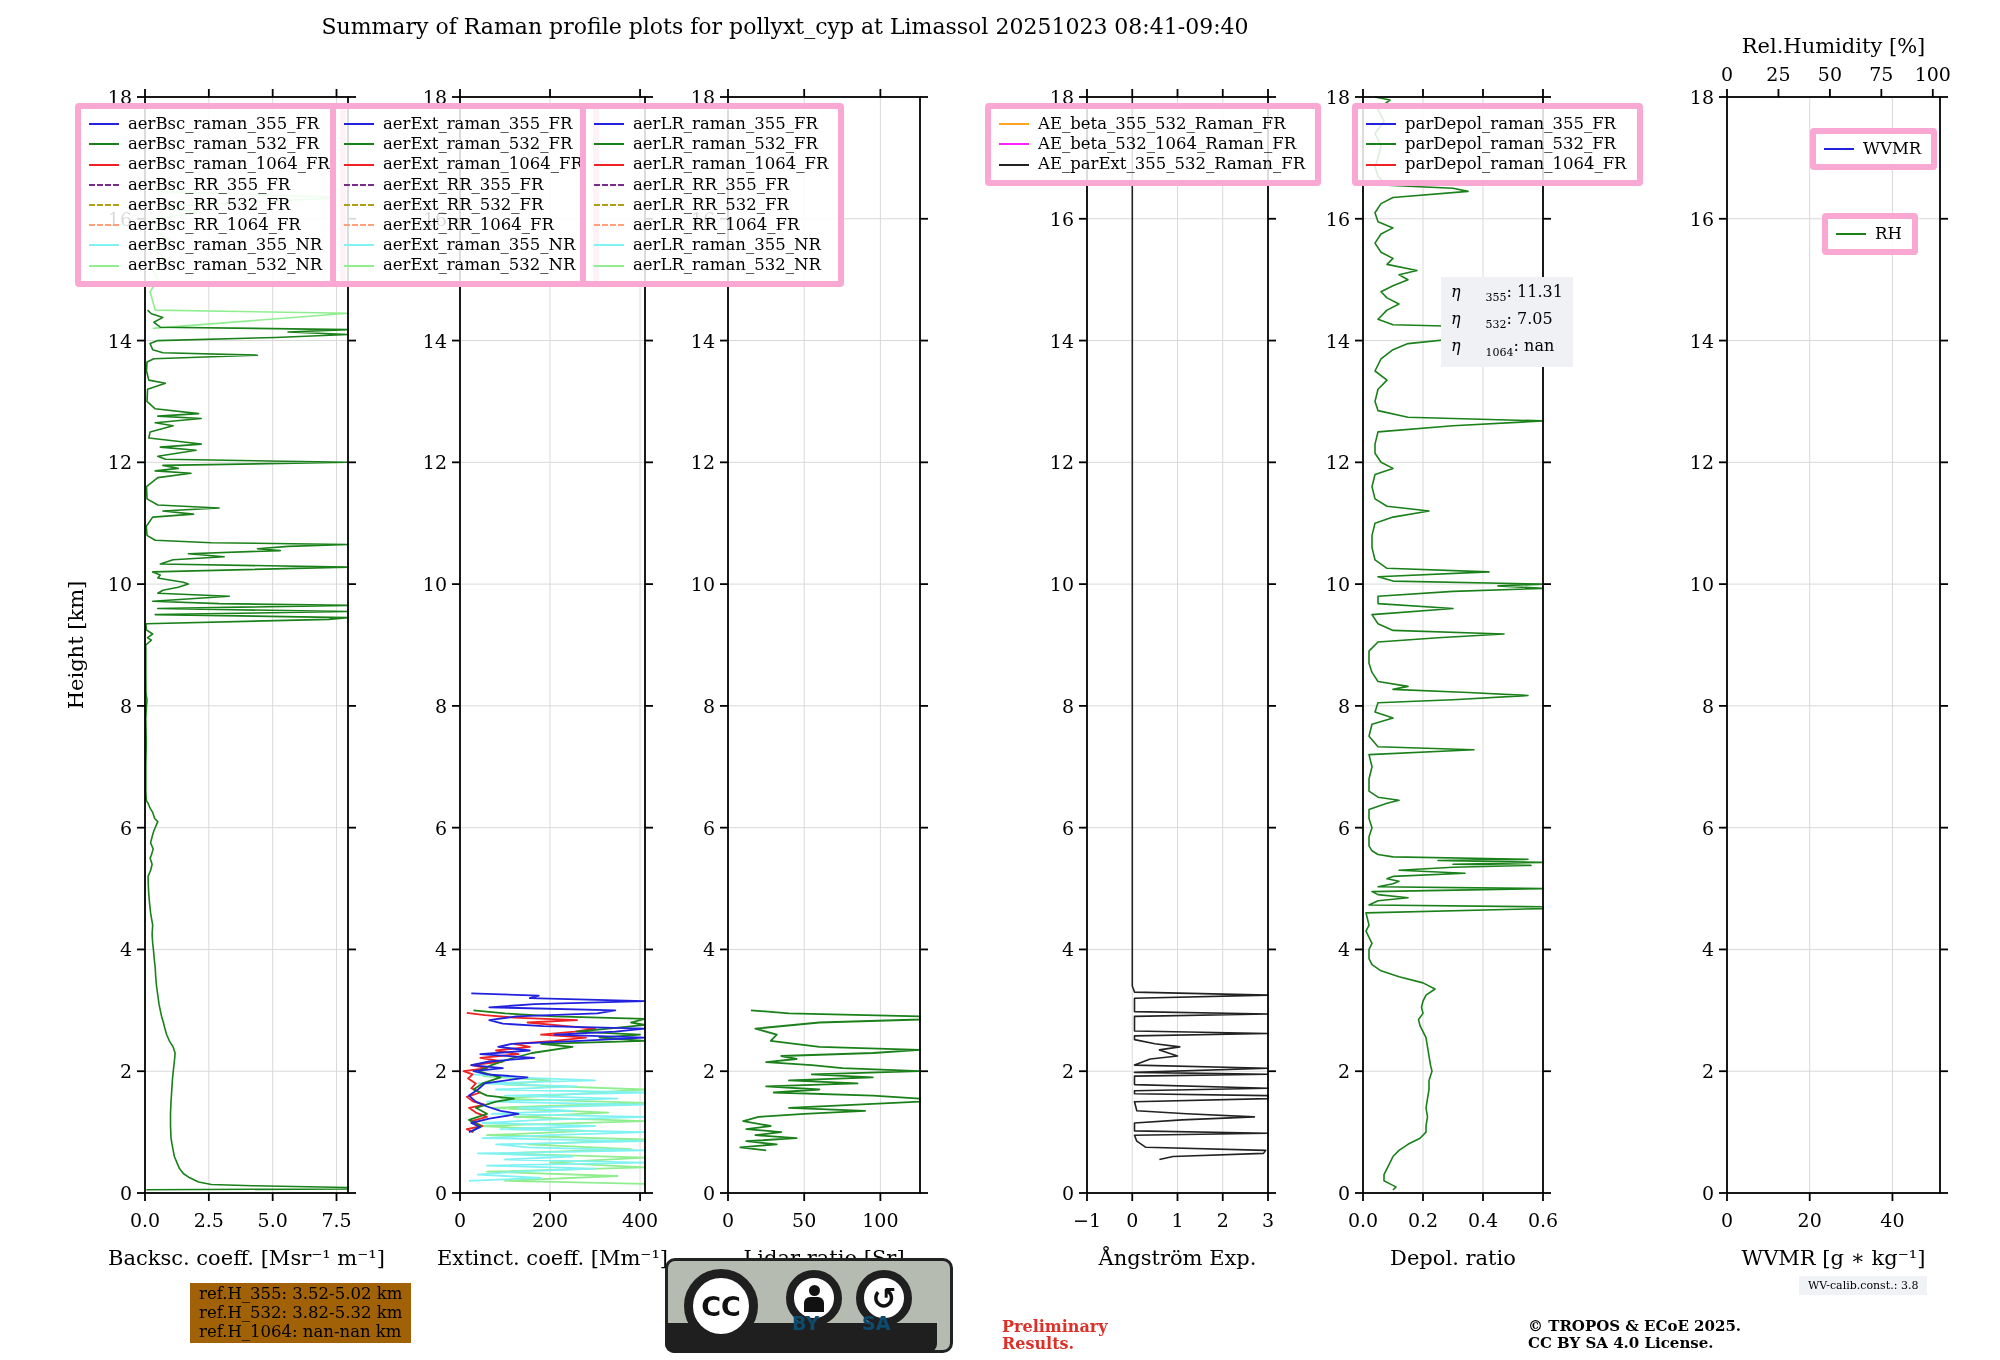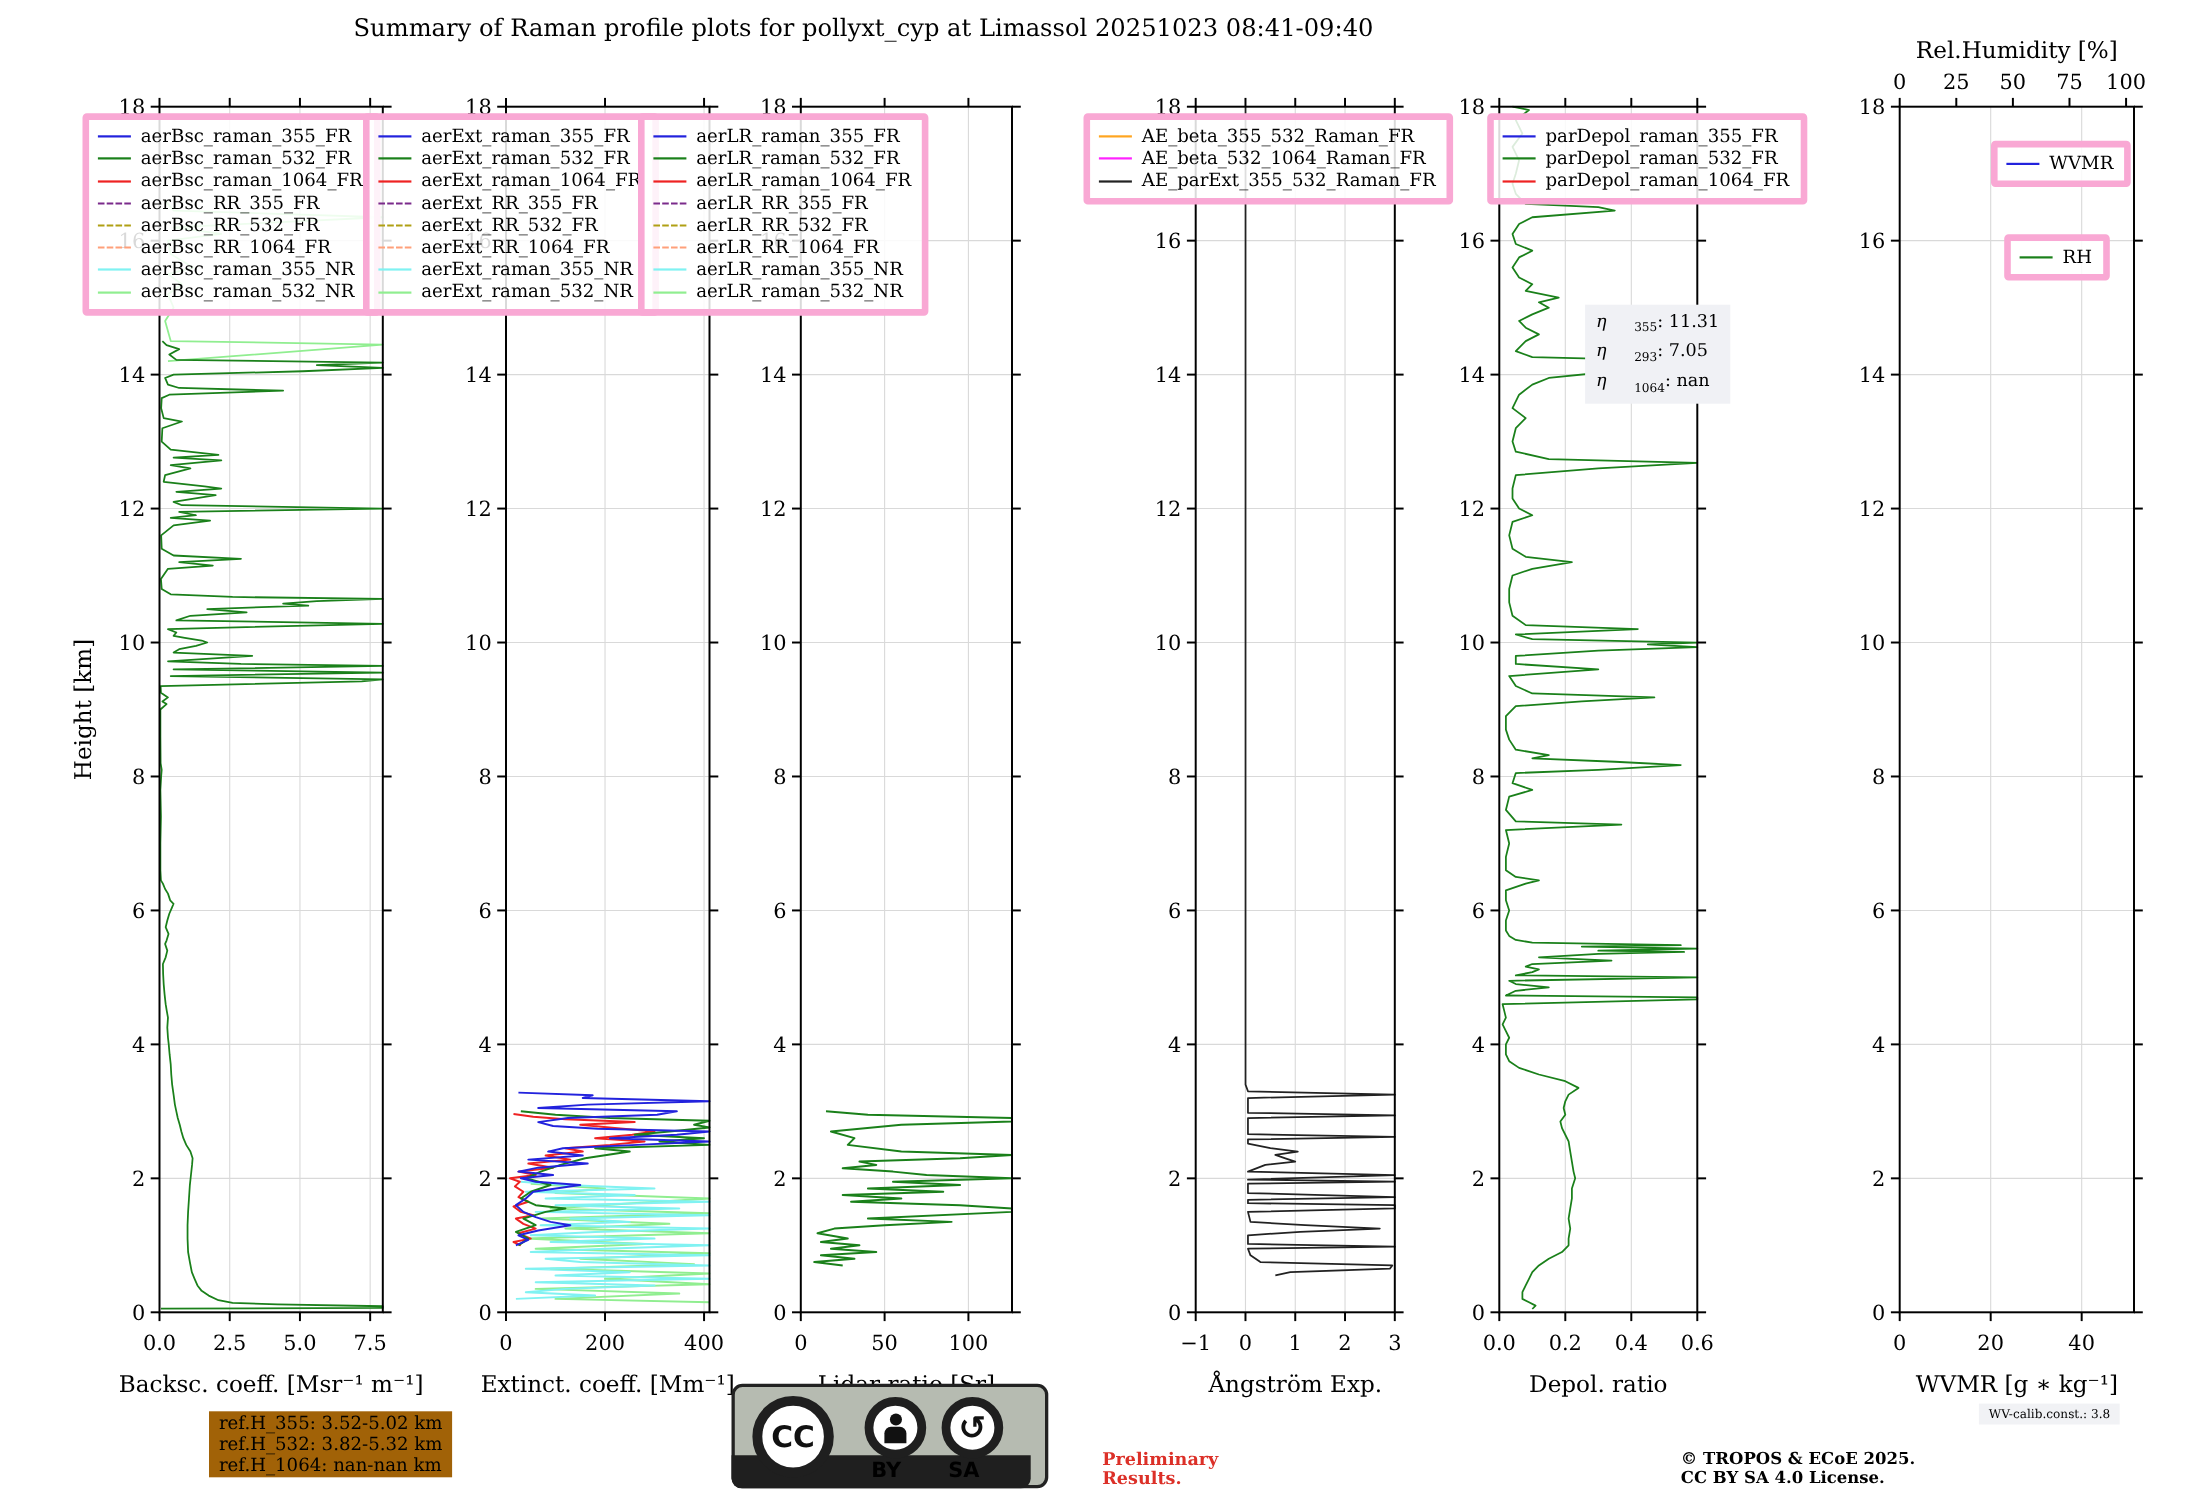--- a/index.html
+++ b/index.html
@@ -34,21 +34,21 @@
        border:3px solid #222;border-radius:10px;padding-left:16px;}
   .cc-band{position:absolute;left:-3px;bottom:-3px;width:272px;height:30px;background:#1f1f1f;
        border-radius:0 0 9px 9px;}
   .cc-circle{position:absolute;background:#fff;border-radius:50%;display:flex;align-items:center;
        justify-content:center;font-family:"DejaVu Sans","Liberation Sans",sans-serif;font-weight:bold;color:#111;}
   .cc-c1{left:16px;top:8px;width:56px;height:56px;border:9px solid #1f1f1f;font-size:27px;z-index:2;}
   .cc-c2{left:118px;top:9px;width:40px;height:40px;border:8px solid #1f1f1f;}
   .cc-c3{left:188px;top:9px;width:40px;height:40px;border:8px solid #1f1f1f;font-size:30px;}
   .person-head{width:11px;height:11px;background:#111;border-radius:50%;margin:0 auto 1px auto;}
   .person-body{width:20px;height:15px;background:#111;border-radius:6px 6px 0 0;margin:0 auto;}
-  .cc-label{position:absolute;bottom:2px;color:#000000;font-family:"DejaVu Sans","Liberation Sans",sans-serif;
+  .cc-label{position:absolute;bottom:16px;color:#0c4a6e;font-family:"DejaVu Sans","Liberation Sans",sans-serif;
        font-weight:bold;font-size:19px;z-index:3;}
   .cc-by{left:124px;} .cc-sa{left:194px;}
 </style>
 </head>
 <body>
 
 <div class="page-title">Summary of Raman profile plots for pollyxt_cyp at Limassol 20251023 08:41-09:40</div>
 
 <div class="ylabel">Height [km]</div>
 
@@ -545,21 +545,21 @@
     <div class="legend" style="left: 1822px; top: 185px; margin-top: 28px;">
       <div class="entry">
         <span class="sw" style="border-top: 2.5px solid rgb(26, 128, 26);"></span>
         <span>RH</span>
       </div>
     </div>
   </div>
 
 <div class="eta-box">
   <div><span class="eta-sym">η</span><sub>355</sub>: <span>11.31</span></div>
-  <div><span class="eta-sym">η</span><sub>293</sub>: <span>7.05</span></div>
+  <div><span class="eta-sym">η</span><sub>532</sub>: <span>7.05</span></div>
   <div><span class="eta-sym">η</span><sub>1064</sub>: <span>nan</span></div>
 </div>
 
 <div class="ref-box">
   <div>ref.H_355: 3.52-5.02 km</div>
   <div>ref.H_532: 3.82-5.32 km</div>
   <div>ref.H_1064: nan-nan km</div>
 </div>
 
 <div class="cc-badge">

